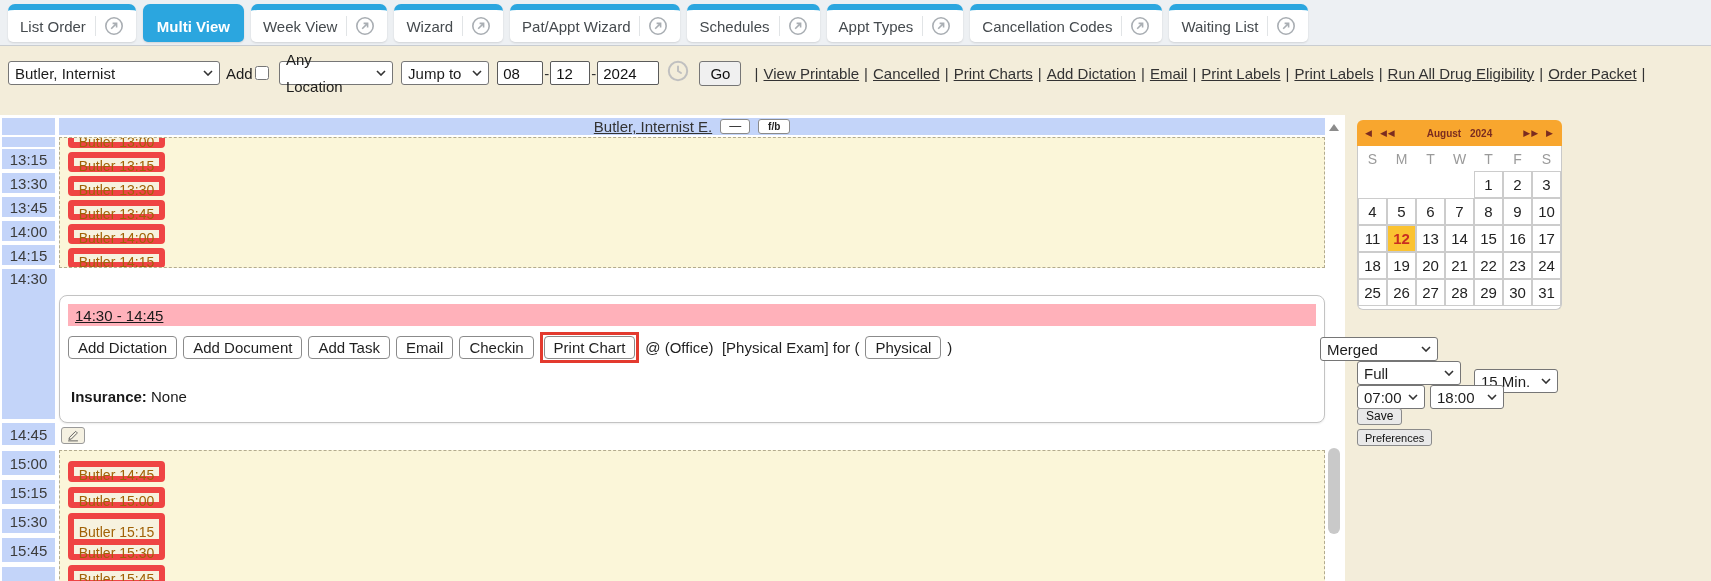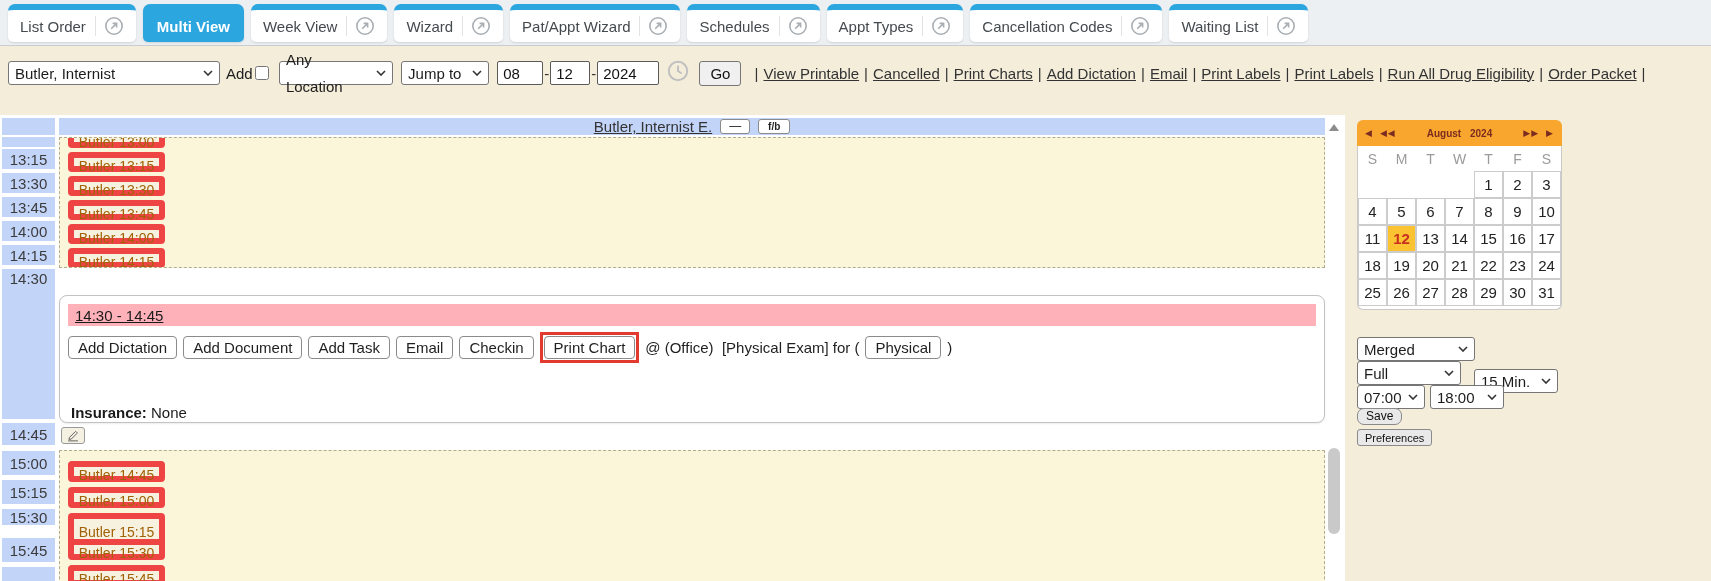--- a/index.html
+++ b/index.html
@@ -63,21 +63,21 @@
   .pinkbar { position:absolute; left:8px; right:8px; top:8px; height:22px; background:var(--pink,#ffb1ba);
              display:flex; align-items:center; font-size:15px; }
   .pinkbar a { color:#1a1a1a; text-decoration:underline; cursor:pointer; }
   .pb-time { margin-left:7px; }
   .pb-patient { margin-left:24px; font-weight:bold; }
   .actions { position:absolute; left:8px; top:36px; display:flex; align-items:center; gap:6px; font-size:15px; }
   .abtn { background:#fff; border:1px solid #8b8b8b; border-radius:4px; padding:2px 9px;
           font-family:"Liberation Sans",sans-serif; font-size:15px; color:#1f1f1f; white-space:nowrap; }
   .redbox { display:inline-block; border:3px solid var(--highlight_red,#e33a2f); padding:1px; }
   .appt-detail { color:#1f1f1f; white-space:pre; }
-  .insurance { position:absolute; left:11px; top:92px; font-size:15px; color:#1a1a1a;margin-top:16px; }
+  .insurance { position:absolute; left:11px; top:92px; font-size:15px; color:#1a1a1a; }
   .insurance b { font-weight:bold; }
 
   .editbtn { position:absolute; left:61px; top:312px; width:24px; height:17px; background:#f5f1e2;
              border:1px solid #9a9a9a; border-radius:3px; display:flex; align-items:center; justify-content:center; padding:0; }
 
   .vscroll { position:absolute; left:1327px; top:3px; width:14px; height:462px; }
   .varrow { position:absolute; left:2px; top:6px; width:0; height:0;
             border:5px solid transparent; border-bottom:7px solid #8c8c8c; border-top:none; cursor:pointer; }
   .vthumb { position:absolute; left:1px; top:330px; width:12px; height:86px; background:#c9c9c9; border-radius:6px; cursor:pointer; }
 
@@ -92,21 +92,21 @@
   .cal-days { display:grid; grid-template-columns:repeat(7,29px); height:25px; align-items:center; }
   .cal-days div { text-align:center; color:#9a9a9a; font-size:14px; }
   .cal-grid { display:grid; grid-template-columns:repeat(7,29px); }
   .cal-cell { height:27px; display:flex; align-items:center; justify-content:center; font-size:15px; color:#222; }
   .cal-cell.on { border:1px solid #ccc; background:#fff; cursor:pointer; }
   .cal-cell.selcell { background:var(--cal_selected_bg,#fbc331); color:var(--cal_selected_text,#c92e21); font-weight:bold; }
 
   .ctrl { position:absolute; display:flex; gap:5px; }
   .ctl-btn { background:#e9e9e9; border:1px solid #8a8a8a; border-radius:3px;
              font-family:"Liberation Sans",sans-serif; color:#111; }
-  .savebtn { position:absolute; left:1357px; top:293px; height:17px; font-size:12px; line-height:13px; padding:0 8px;border-radius:7px; }
+  .savebtn { position:absolute; left:1357px; top:293px; height:17px; font-size:12px; line-height:13px; padding:0 8px; }
   .prefbtn { position:absolute; left:1357px; top:314px; height:17px; font-size:11px; line-height:12px; padding:0 7px; }
 
   .chev { flex:0 0 auto; }
 </style>
 </head>
 <body>
 
 <div class="tabbar" id="tabbar">
     <div class="tab">
       <span class="tab-label">List Order</span>
@@ -226,21 +226,21 @@
         <div class="tcell" style="top: 22px; height: 10px;"></div>
         <div class="tcell" style="top: 34px; height: 20px;">13:15</div>
         <div class="tcell" style="top: 58px; height: 20px;">13:30</div>
         <div class="tcell" style="top: 82px; height: 20px;">13:45</div>
         <div class="tcell" style="top: 106px; height: 20px;">14:00</div>
         <div class="tcell" style="top: 130px; height: 20px;">14:15</div>
         <div class="tcell tall" style="top: 154px; height: 150px;">14:30</div>
         <div class="tcell" style="top: 308px; height: 22px;">14:45</div>
         <div class="tcell" style="top: 336px; height: 24px;">15:00</div>
         <div class="tcell" style="top: 365px; height: 24px;">15:15</div>
-        <div class="tcell" style="top: 394px; height: 16px;">15:30</div>
+        <div class="tcell" style="top: 394px; height: 24px;">15:30</div>
         <div class="tcell" style="top: 423px; height: 24px;">15:45</div>
         <div class="tcell" style="top: 452px; height: 24px;"></div>
       </div>
 
     <div class="yblock" style="top:22px; height:131px;" id="block-upper">
         <button class="slotbtn" style="top: -10px; height: 20px;">Butler 13:00</button>
         <button class="slotbtn" style="top: 14px; height: 20px;">Butler 13:15</button>
         <button class="slotbtn" style="top: 38px; height: 20px;">Butler 13:30</button>
         <button class="slotbtn" style="top: 62px; height: 20px;">Butler 13:45</button>
         <button class="slotbtn" style="top: 86px; height: 20px;">Butler 14:00</button>
@@ -340,21 +340,21 @@
           <div class="cal-cell on">26</div>
           <div class="cal-cell on">27</div>
           <div class="cal-cell on">28</div>
           <div class="cal-cell on">29</div>
           <div class="cal-cell on">30</div>
           <div class="cal-cell on">31</div>
         </div>
     </div>
   </div>
 
-  <div class="ctrl" style="left:1357px; top:222px;">
+  <div class="ctrl" style="left:1320px; top:222px;">
     <div class="fselect" style="width:118px; margin:0;">
       <span>Merged</span>
       <svg class="chev" width="10" height="6" viewBox="0 0 10 6">
           <path d="M1 1 L5 5 L9 1" stroke="#333" fill="none" stroke-width="1.6"></path>
         </svg>
     </div>
   </div>
   <div class="ctrl" style="left:1357px; top:246px;">
     <div class="fselect" style="width:104px; margin:0;">
       <span>Full</span>

